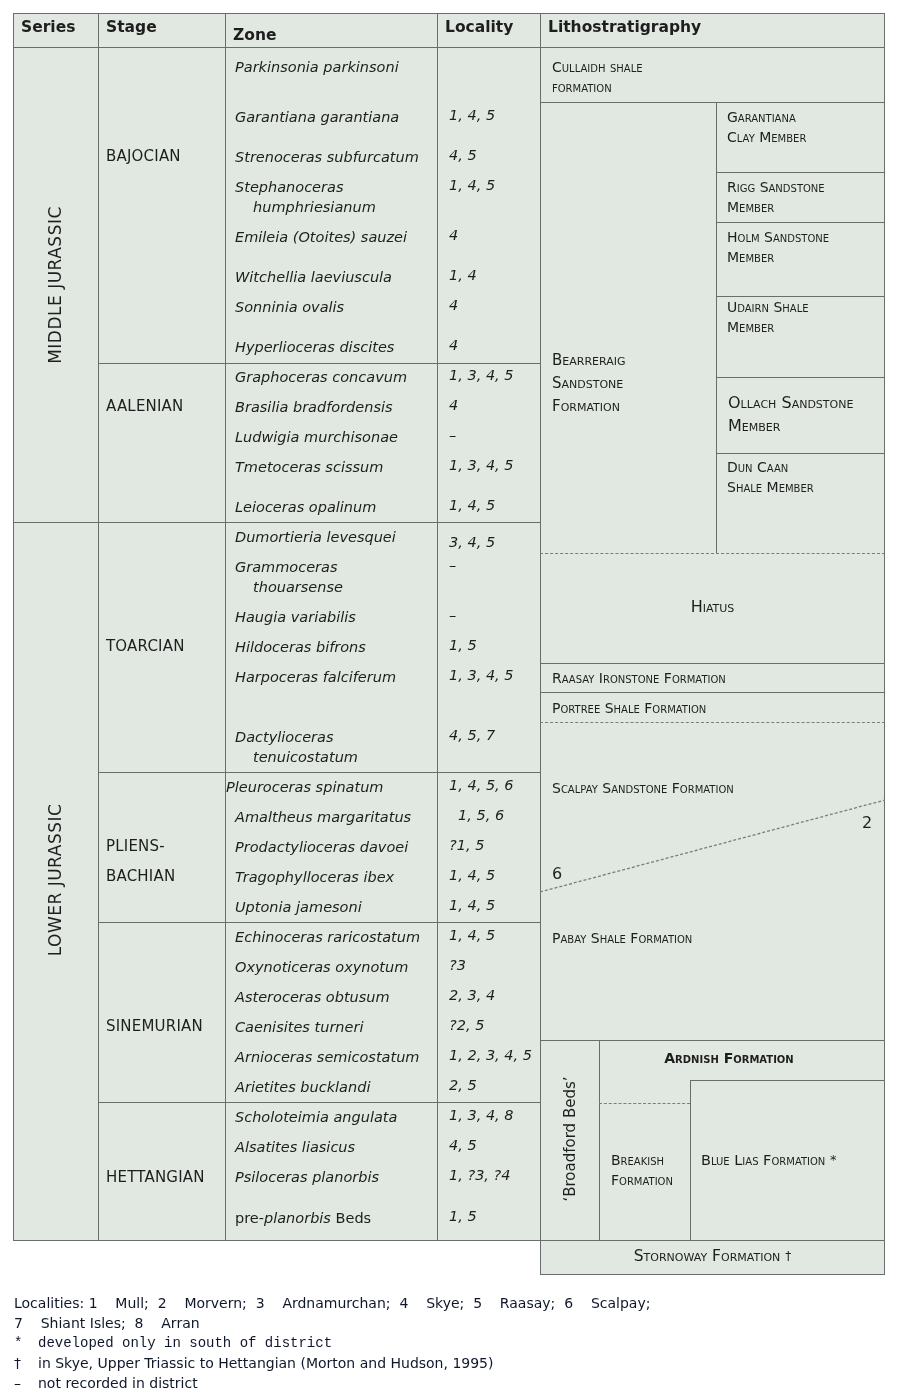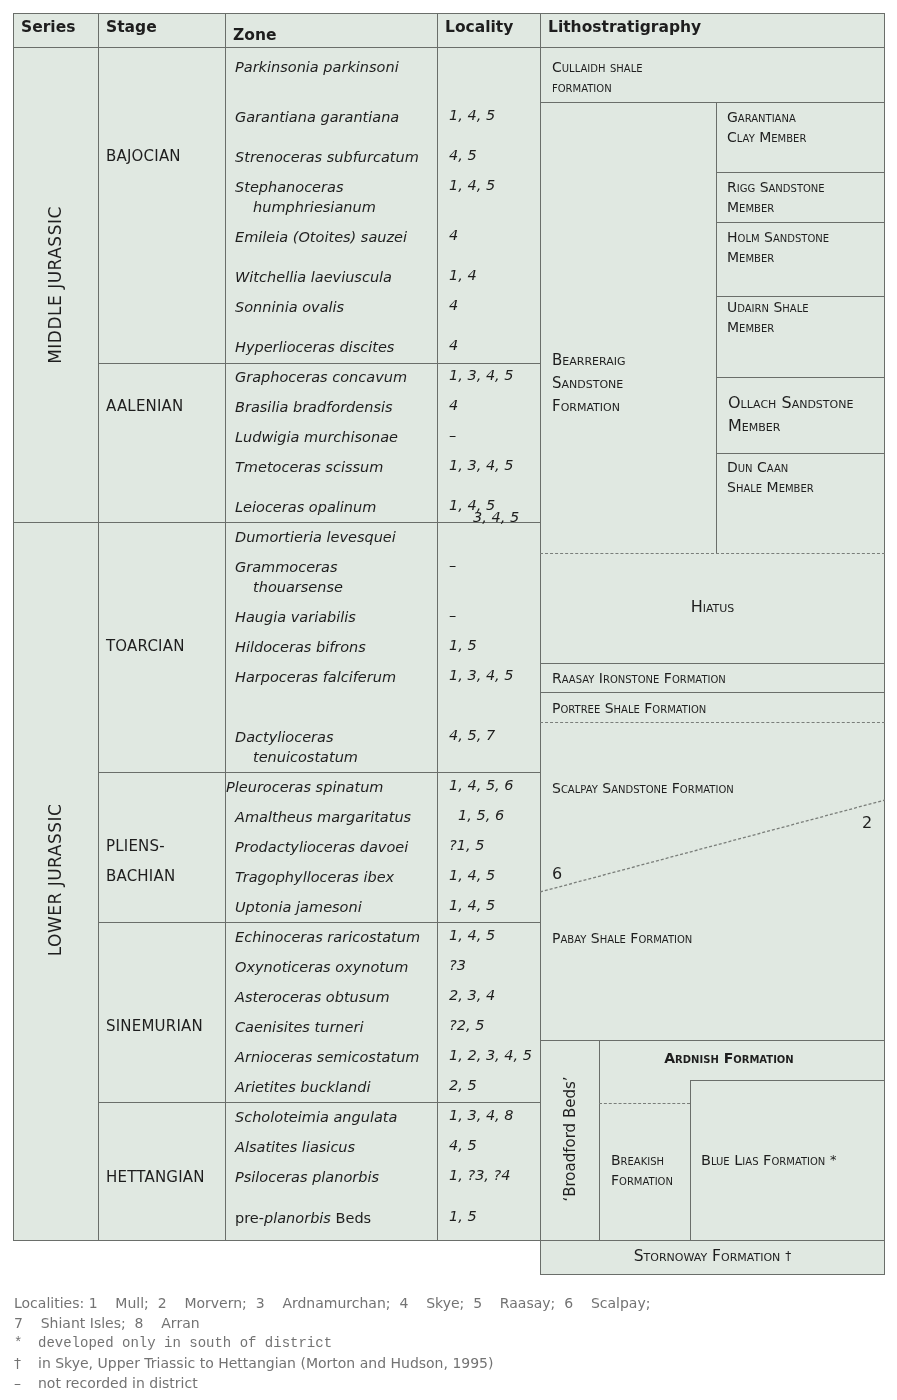--- a/index.html
+++ b/index.html
@@ -11,21 +11,21 @@
   .stage { font-size:15px; letter-spacing:0.2px; }
   .zone { font-size:14.5px; font-style:italic; line-height:20px; }
   .zone .up { font-style:normal; }
   .loc { font-size:14.5px; font-style:italic; }
   .sc { font-variant:small-caps; font-size:15px; line-height:20px; }
   .sc-s { font-variant:small-caps; font-size:14px; line-height:20px; }
   .vert { transform:rotate(-90deg); transform-origin:center center; white-space:nowrap; position:absolute; font-size:17px; letter-spacing:0.5px; }
   .hline { position:absolute; height:0; border-top:1.3px solid #6a6e6a; }
   .vline { position:absolute; width:0; border-left:1.3px solid #6a6e6a; }
   .dot { position:absolute; height:0; border-top:1.3px dashed #7a7e7a; }
-  .foot { font-size:14px; line-height:20px; position:absolute; left:14px; color:#737373; }
+  .foot { font-size:14px; line-height:20px; position:absolute; left:14px; color:#0f172a; }
   .foot span.sym { display:inline-block; width:24px; }
 </style>
 </head>
 <body>
 
 <div class="abs cell b" style="left:13px; top:13px; width:528px; height:1228px;"></div>
 
 <div class="abs cell b" style="left:540px; top:13px; width:345px; height:1262px;"></div>
 
 <div class="hline" style="left:13px; top:47px; width:872px;"></div>
@@ -108,21 +108,21 @@
       <div>Tmetoceras scissum</div>
     </div>
     <div class="abs loc" style="left: 449px; top: 457px;">1, 3, 4, 5</div>
     <div class="abs zone" style="left: 235px; top: 497px; width: 200px;">
       <div>Leioceras opalinum</div>
     </div>
     <div class="abs loc" style="left: 449px; top: 497px;">1, 4, 5</div>
     <div class="abs zone" style="left: 235px; top: 527px; width: 200px;">
       <div>Dumortieria levesquei</div>
     </div>
-    <div class="abs loc" style="left: 449px; top: 509px; margin-left: 24px;">3, 4, 5</div>
+    <div class="abs loc" style="left: 449px; top: 534px;">3, 4, 5</div>
     <div class="abs zone" style="left: 235px; top: 557px; width: 200px;">
       <div>Grammoceras</div>
       <div style="padding-left: 18px;">thouarsense</div>
     </div>
     <div class="abs loc" style="left: 449px; top: 557px;">–</div>
     <div class="abs zone" style="left: 235px; top: 607px; width: 200px;">
       <div>Haugia variabilis</div>
     </div>
     <div class="abs loc" style="left: 449px; top: 607px;">–</div>
     <div class="abs zone" style="left: 235px; top: 637px; width: 200px;">

